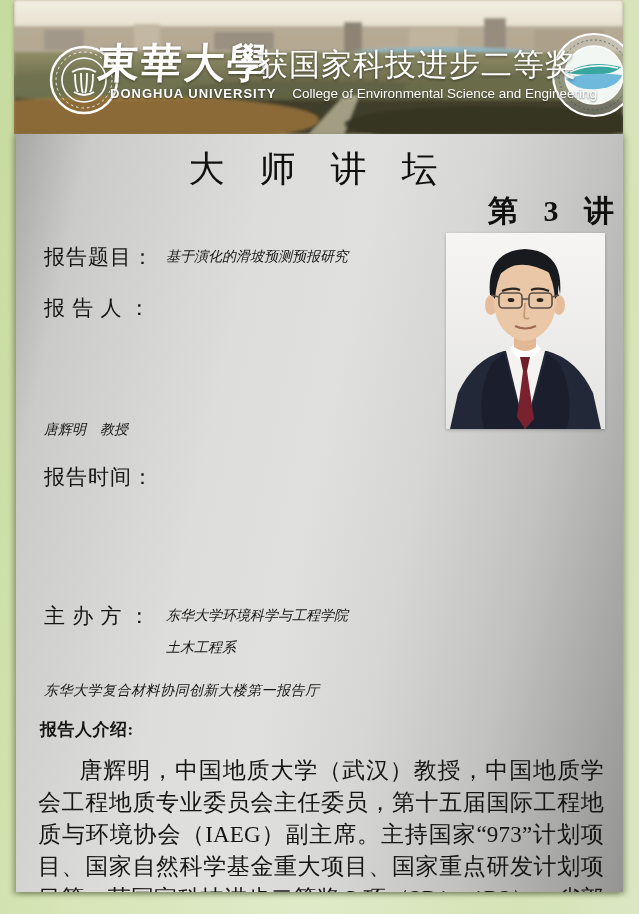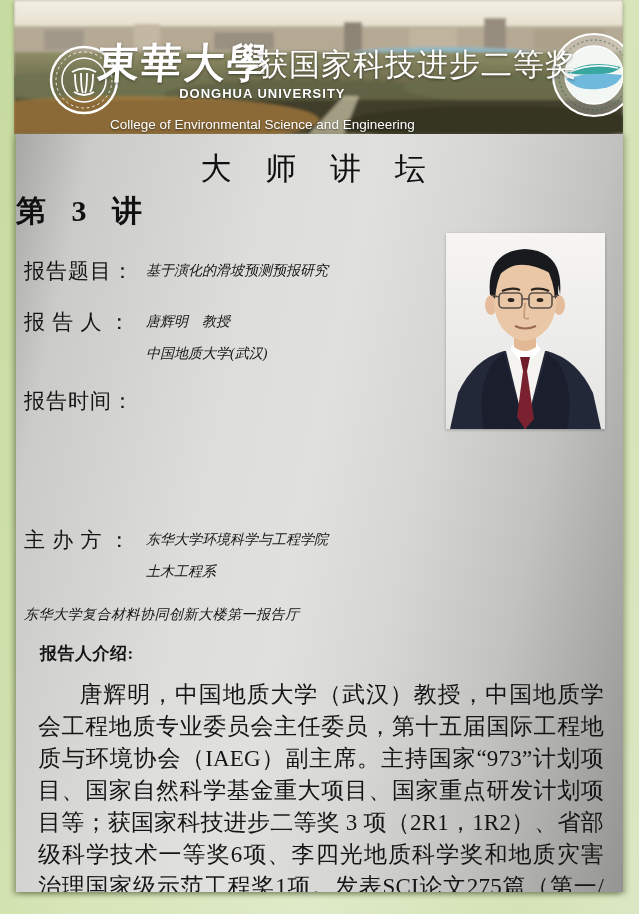--- a/index.html
+++ b/index.html
@@ -21,48 +21,48 @@
   .hdr-calli {
     position:absolute; left:84px; top:36px; color:#fff; font-size:41px; font-weight:bold;
     letter-spacing:2px; text-shadow:0 1px 3px rgba(0,0,0,.45);
     font-family:"Liberation Serif","DejaVu Serif",serif; transform:skewX(-4deg);
   }
   .hdr-college {
     position:absolute; left:243px; top:44px; color:#fff; font-size:31px; letter-spacing:1px;
     text-shadow:0 1px 3px rgba(0,0,0,.5); font-family:"Liberation Sans","DejaVu Sans",sans-serif;
   }
   .hdr-en {
-    position:absolute; left:96px; top:86px; color:#fff; display:flex; gap:16px; align-items:center;
-    font-family:"Liberation Sans","DejaVu Sans",sans-serif; text-shadow:0 1px 2px rgba(0,0,0,.55);flex-direction:column;
+    position:absolute; left:96px; top:86px; color:#fff; display:flex; gap:16px; align-items:flex-start;
+    font-family:"Liberation Sans","DejaVu Sans",sans-serif; text-shadow:0 1px 2px rgba(0,0,0,.55);
   }
   .hdr-en .univ { font-size:13px; font-weight:bold; letter-spacing:1px; }
   .hdr-en .coll { font-size:13.5px; }
   .logo { position:absolute; }
   .logo-left { left:34px; top:44px; width:72px; height:72px; }
   .logo-right { left:536px; top:31px; width:88px; height:88px; }
 
   
   .panel {
     position:absolute; left:16px; top:134px; width:607px; height:758px; overflow:hidden;
     background:linear-gradient(102deg,#a7a7a5 0%,#cbcbc9 10%,#dddddb 34%,#e0e0de 48%,#d6d6d4 62%,#c2c2c0 78%,#949492 100%);
     box-shadow:-3px 2px 5px rgba(70,80,45,.45), 3px 2px 5px rgba(70,80,45,.35);
     color:#141414;
   }
   .forum-title { margin-top:14px; height:42px; line-height:42px; text-align:center;
-    font-size:31px; letter-spacing:13px; color:#101010; }
-  .forum-session { height:42px; line-height:42px; text-align:left; font-size:30px;
+    font-size:36px; letter-spacing:13px; color:#101010; }
+  .forum-session { height:42px; line-height:42px; text-align:right; font-size:30px;
     letter-spacing:9px; font-weight:bold; color:#101010; }
 
-  .rows { margin-top:24px; padding-left:8px; }
+  .rows { margin-top:10px; padding-left:28px; }
   .info-row { display:flex; align-items:flex-start; }
   .info-label { flex:0 0 122px; font-size:21px; line-height:30px; letter-spacing:1px; white-space:nowrap; }
   .info-values { font-size:14px; line-height:30px;font-style:italic; }
   .info-values .vline { display:block; }
   .row-0 { margin-bottom:21px; }
-  .row-1 { margin-bottom:17px; }
+  .row-1 { margin-bottom:17px;flex-direction:column; }
   .row-1 .vline + .vline { margin-top:2px; }
   .row-2 { margin-bottom:17px;flex-direction:column; }
   .row-2 .info-values { font-weight:bold; letter-spacing:.5px; }
   .row-2 .vline + .vline { margin-top:2px; }
   .row-3 { margin-bottom:13px; }
   .row-3 .vline + .vline { margin-top:2px; }
   .row-4 { margin-bottom:0; }
   .row-4 .info-values { letter-spacing:.5px; }
 
   .bio-label { margin-top:12px; padding-left:24px; font-size:17px; font-weight:bold; letter-spacing:.5px; }
@@ -157,21 +157,20 @@
         <span class="info-label">报告题目：</span>
         <span class="info-values">
           <span class="vline">基于演化的滑坡预测预报研究</span>
         </span>
       </div>
 
       <div class="info-row row-1">
         <span class="info-label">报 告 人 ：</span>
         <span class="info-values">
           <span class="vline">唐辉明　教授</span>
-          <span class="vline">中国地质大学(武汉)</span>
         </span>
       </div>
 
       <div class="info-row row-2">
         <span class="info-label">报告时间：</span>
       </div>
 
       <div class="info-row row-3">
         <span class="info-label">主 办 方 ：</span>
         <span class="info-values">

